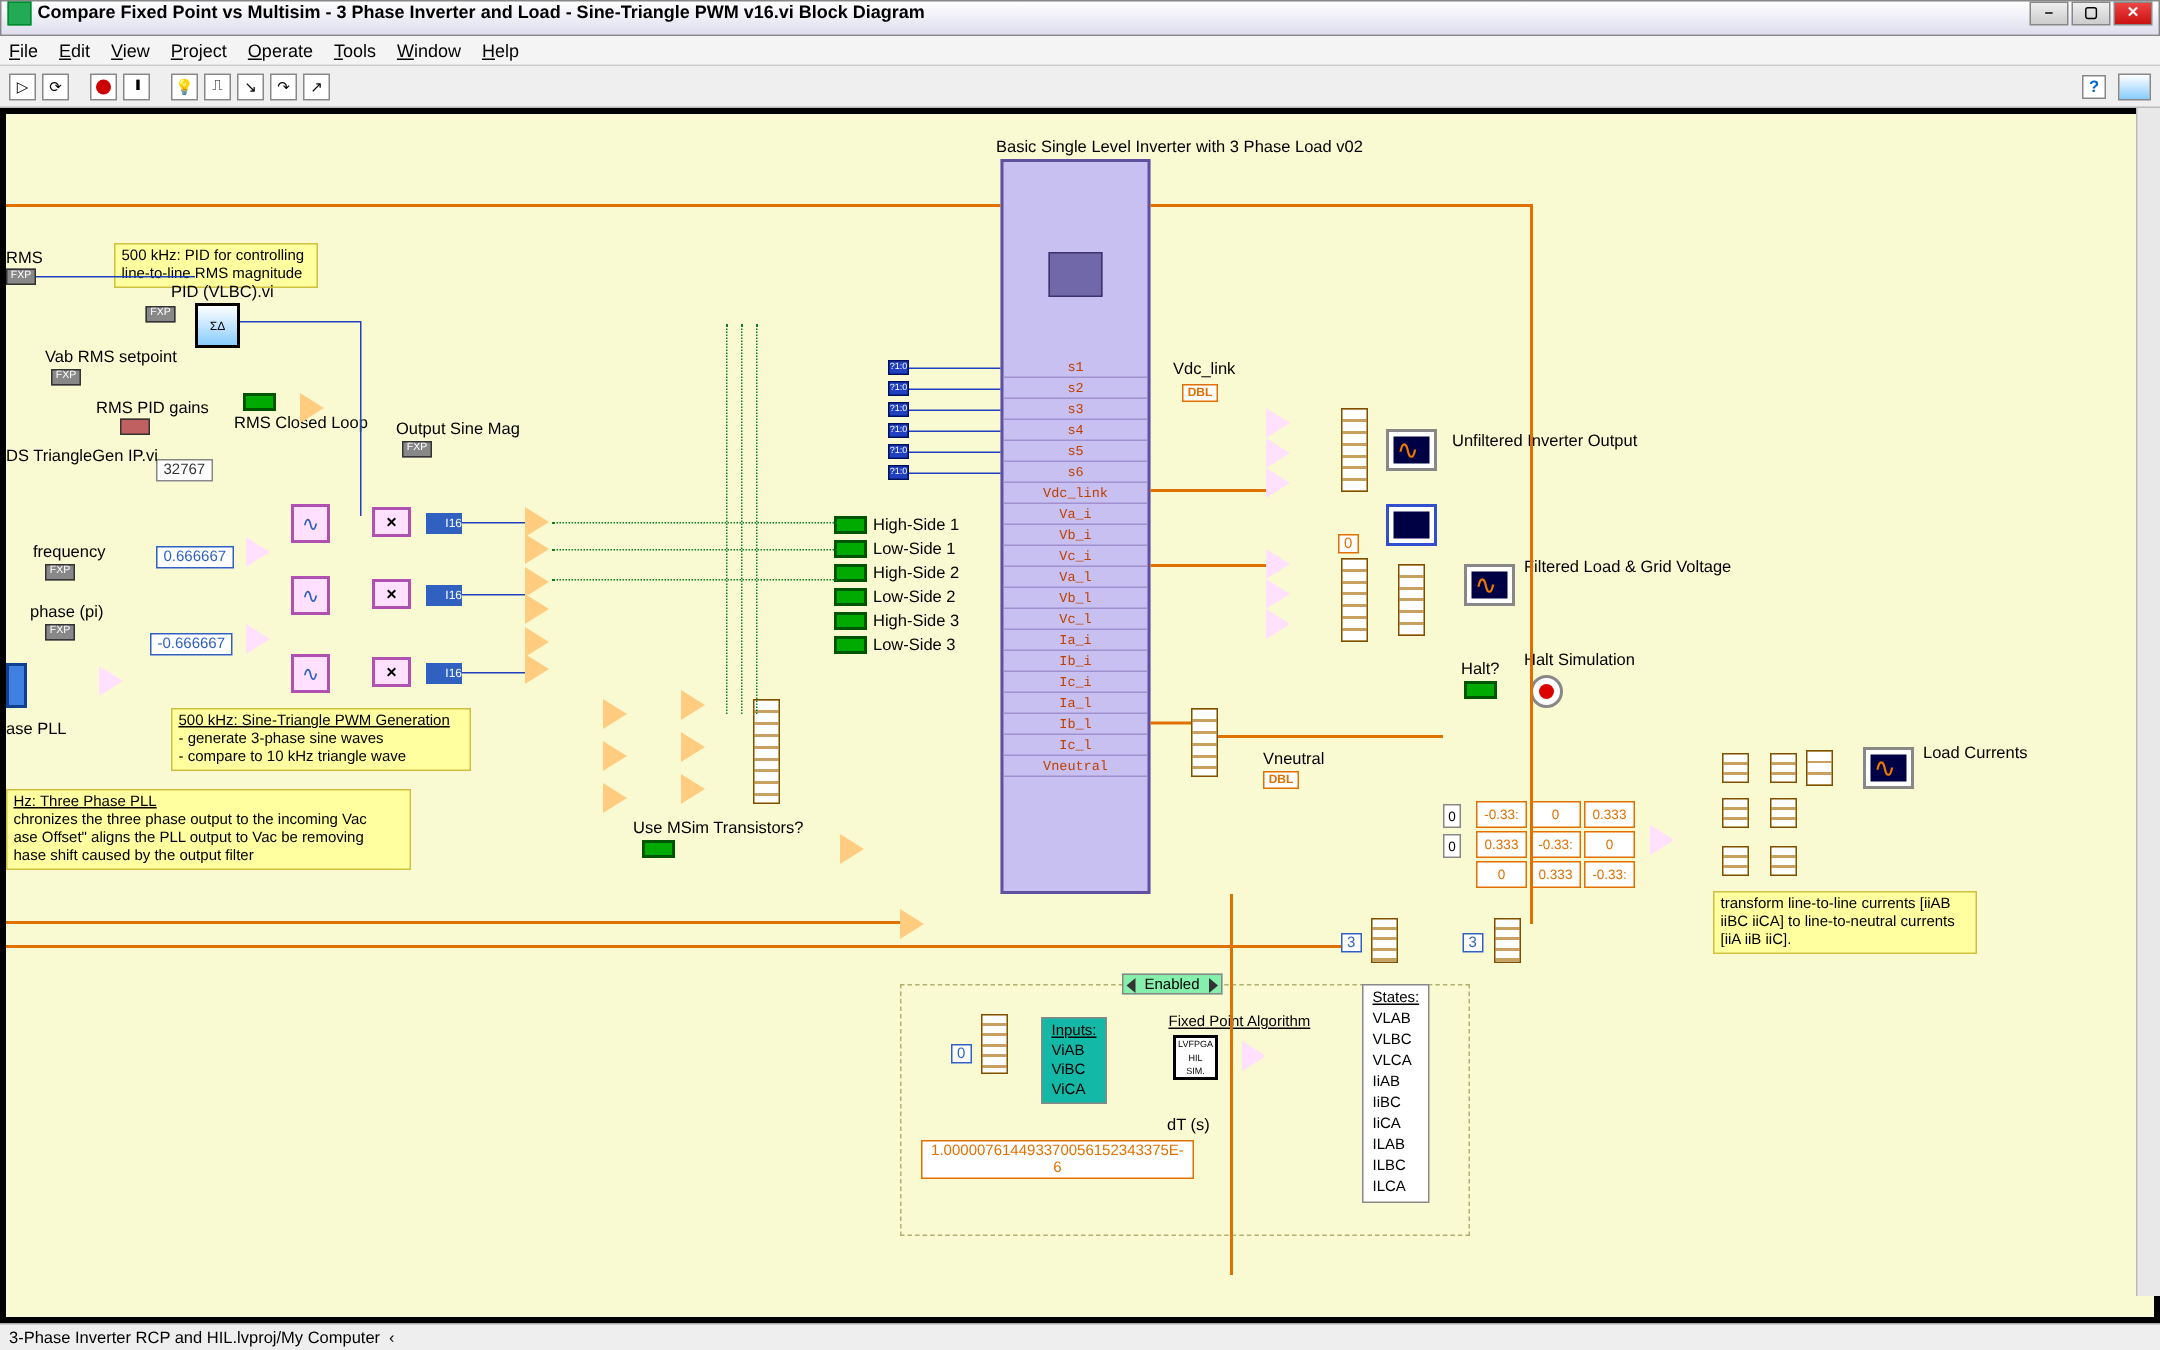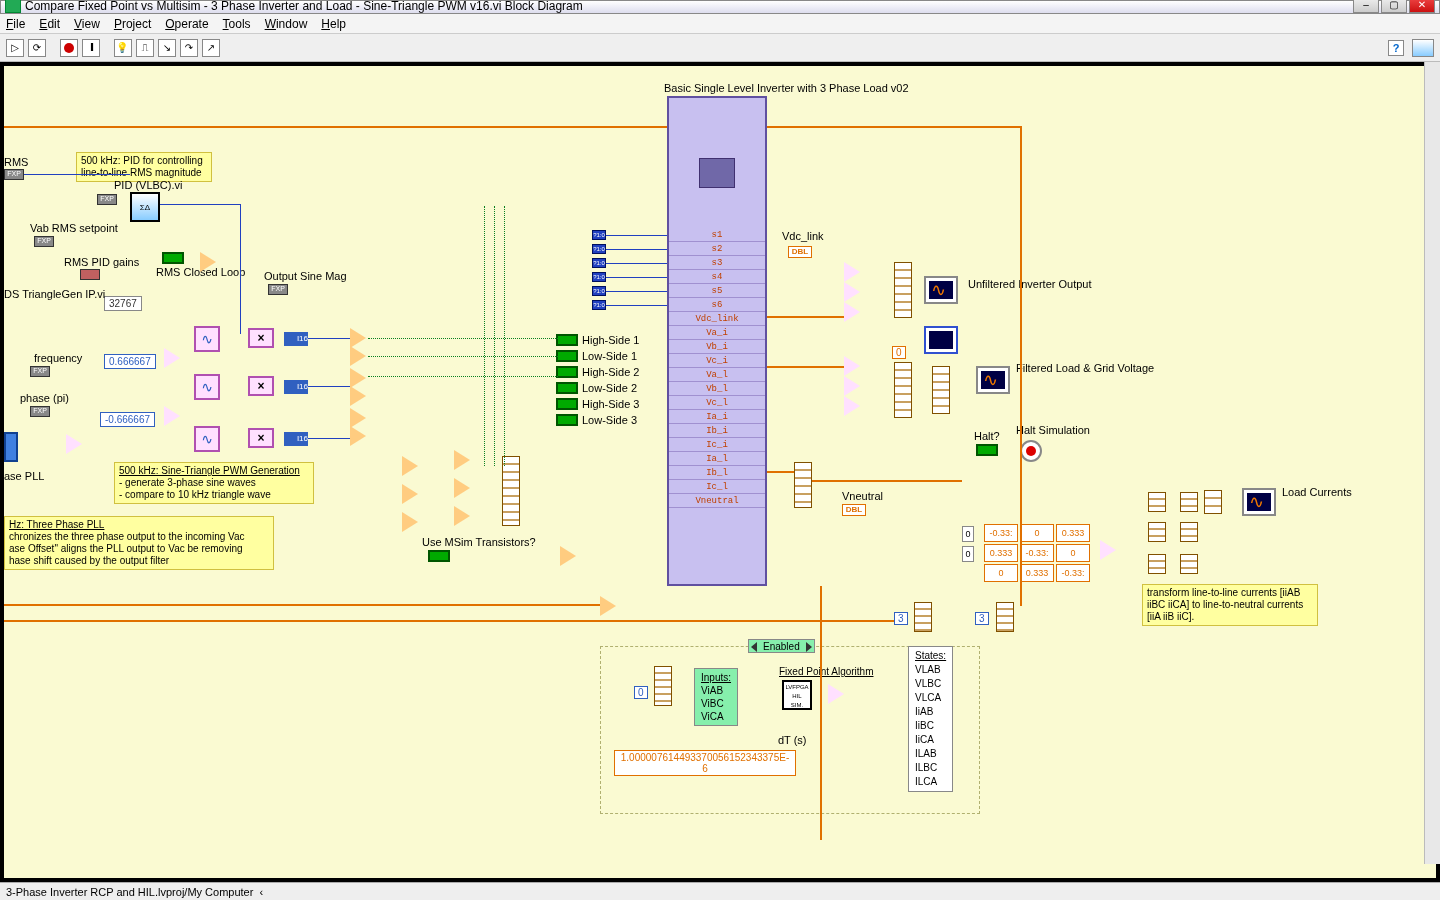--- a/index.html
+++ b/index.html
@@ -1,18 +1,18 @@
 <!DOCTYPE html>
 <html><head>
 <meta charset="utf-8">
 <style>
 * { box-sizing: border-box; margin: 0; padding: 0; }
 body { font-family: "Segoe UI", Tahoma, sans-serif; font-size: 11px; background: #f0f0f0; overflow: hidden; }
 .window { width: 1440px; height: 900px; display: flex; flex-direction: column; background: #fff; }
-.titlebar { height: 14px; background: linear-gradient(#fff, #dde); border: 1px solid #888; display: flex; align-items: flex-end; padding: 0 4px; }
+.titlebar { height: 24px; background: linear-gradient(#fff, #dde); border: 1px solid #888; display: flex; align-items: flex-start; padding: 0 4px; font-weight: bold; }
 .titlebar .icon { width: 16px; height: 16px; background: #2a5; margin-right: 4px; border: 1px solid #083; }
 .titlebar .title { flex: 1; font-size: 12px; }
 .winbtns { display: flex; gap: 2px; }
 .winbtn { width: 26px; height: 16px; background: linear-gradient(#eee,#ccc); border: 1px solid #888; font-size: 10px; text-align: center; line-height: 14px; }
 .winbtn.close { background: linear-gradient(#e44,#c11); color: #fff; }
 .menubar { height: 20px; background: #f4f4f4; border-bottom: 1px solid #ccc; display: flex; align-items: center; padding: 0 6px; gap: 14px; font-size: 12px; }
 .menubar span { cursor: default; }
 .menubar span:first-letter { text-decoration: underline; }
 .toolbar { height: 28px; background: #efefef; border-bottom: 1px solid #bbb; display: flex; align-items: center; padding: 0 6px; gap: 4px; }
 .tbtn { width: 18px; height: 18px; border: 1px solid #888; background: #fff; display: inline-flex; align-items: center; justify-content: center; font-size: 10px; }
@@ -50,21 +50,21 @@
 .graph-ind .wave { position: absolute; inset: 3px; overflow: hidden; }
 .graph-ind .wave::after { content: "∿"; color: #e70; position: absolute; font-size: 18px; left: 2px; top: -2px; }
 .bundle { width: 18px; height: 40px; background: repeating-linear-gradient(#fff,#fff 6px,#c8a060 6px,#c8a060 8px); border: 1px solid #805000; }
 .unbundle { width: 18px; height: 30px; background: repeating-linear-gradient(#fff,#fff 5px,#c8a060 5px,#c8a060 7px); border: 1px solid #805000; position: absolute; }
 .stop-btn { width: 22px; height: 22px; background: #fff; border: 2px solid #888; border-radius: 50%; display: flex; align-items: center; justify-content: center; }
 .stop-btn::after { content: ""; width: 10px; height: 10px; background: #d00; border-radius: 50%; }
 .matrix { position: absolute; display: grid; grid-template-columns: repeat(3, 34px); grid-template-rows: repeat(3, 18px); gap: 2px; }
 .mcell { background: #fff; border: 1.5px solid #e07000; color: #e07000; font-size: 9px; text-align: center; line-height: 16px; }
 .idx-cell { width: 12px; height: 16px; background: #fff; border: 1px solid #888; font-size: 9px; text-align: center; line-height: 14px; position: absolute; }
 .states-list { position: absolute; background: #fff; border: 1px solid #888; padding: 2px 6px; font-size: 10px; line-height: 14px; }
-.inputs-list { position: absolute; background: #86efac; border: 1px solid #888; padding: 2px 6px; font-size: 10px; line-height: 13px; }
+.inputs-list { position: absolute; background: #14b8a6; border: 1px solid #888; padding: 2px 6px; font-size: 10px; line-height: 13px; }
 .case-struct { position: absolute; border: 1.5px dashed #b0b070; background: transparent; }
 .case-sel { position: absolute; background: #86efac; border: 1px solid #888; padding: 0 14px; font-size: 10px; height: 14px; line-height: 13px; }
 .case-sel::before, .case-sel::after { content: ""; position: absolute; top: 2px; width: 0; height: 0; border-top: 5px solid transparent; border-bottom: 5px solid transparent; }
 .case-sel::before { left: 2px; border-right: 6px solid #333; }
 .case-sel::after { right: 2px; border-left: 6px solid #333; }
 .statusbar { height: 18px; background: #eee; border-top: 1px solid #aaa; display: flex; align-items: center; padding: 0 6px; font-size: 11px; }
 .wire { position: absolute; background: #e07000; }
 .wire.h { height: 1px; }
 .wire.v { width: 1px; }
 .wire.blue { background: #2040c0; }
@@ -160,21 +160,21 @@
         <span class="bool-ind"></span>
       </div>
       <div class="label" style="left:152px; top:200px">RMS Closed Loop</div>
       <div class="tri-sel" style="left:196px; top:186px"></div>
       <div class="label" style="left:260px; top:204px">Output Sine Mag</div>
       <div class="fxp-tag" style="left:264px; top:218px">FXP</div>
       <div class="constant gray" style="left:100px; top:230px">32767</div>
 
       <div class="label" style="left:0px; top:222px">DS TriangleGen IP.vi</div>
 
-      <div class="label" style="left:30px; top:286px">frequency</div>
+      <div class="label" style="left:18px; top:286px">frequency</div>
       <div class="fxp-tag" style="left:26px; top:300px">FXP</div>
       <div class="label" style="left:16px; top:326px">phase (pi)</div>
       <div class="fxp-tag" style="left:26px; top:340px">FXP</div>
       <div class="constant" style="left:100px; top:288px">0.666667</div>
       <div class="constant" style="left:96px; top:346px">-0.666667</div>
 
       <div class="sine-node" style="left:190px; top:260px">∿</div>
       <div class="sine-node" style="left:190px; top:308px">∿</div>
       <div class="sine-node" style="left:190px; top:360px">∿</div>
 

